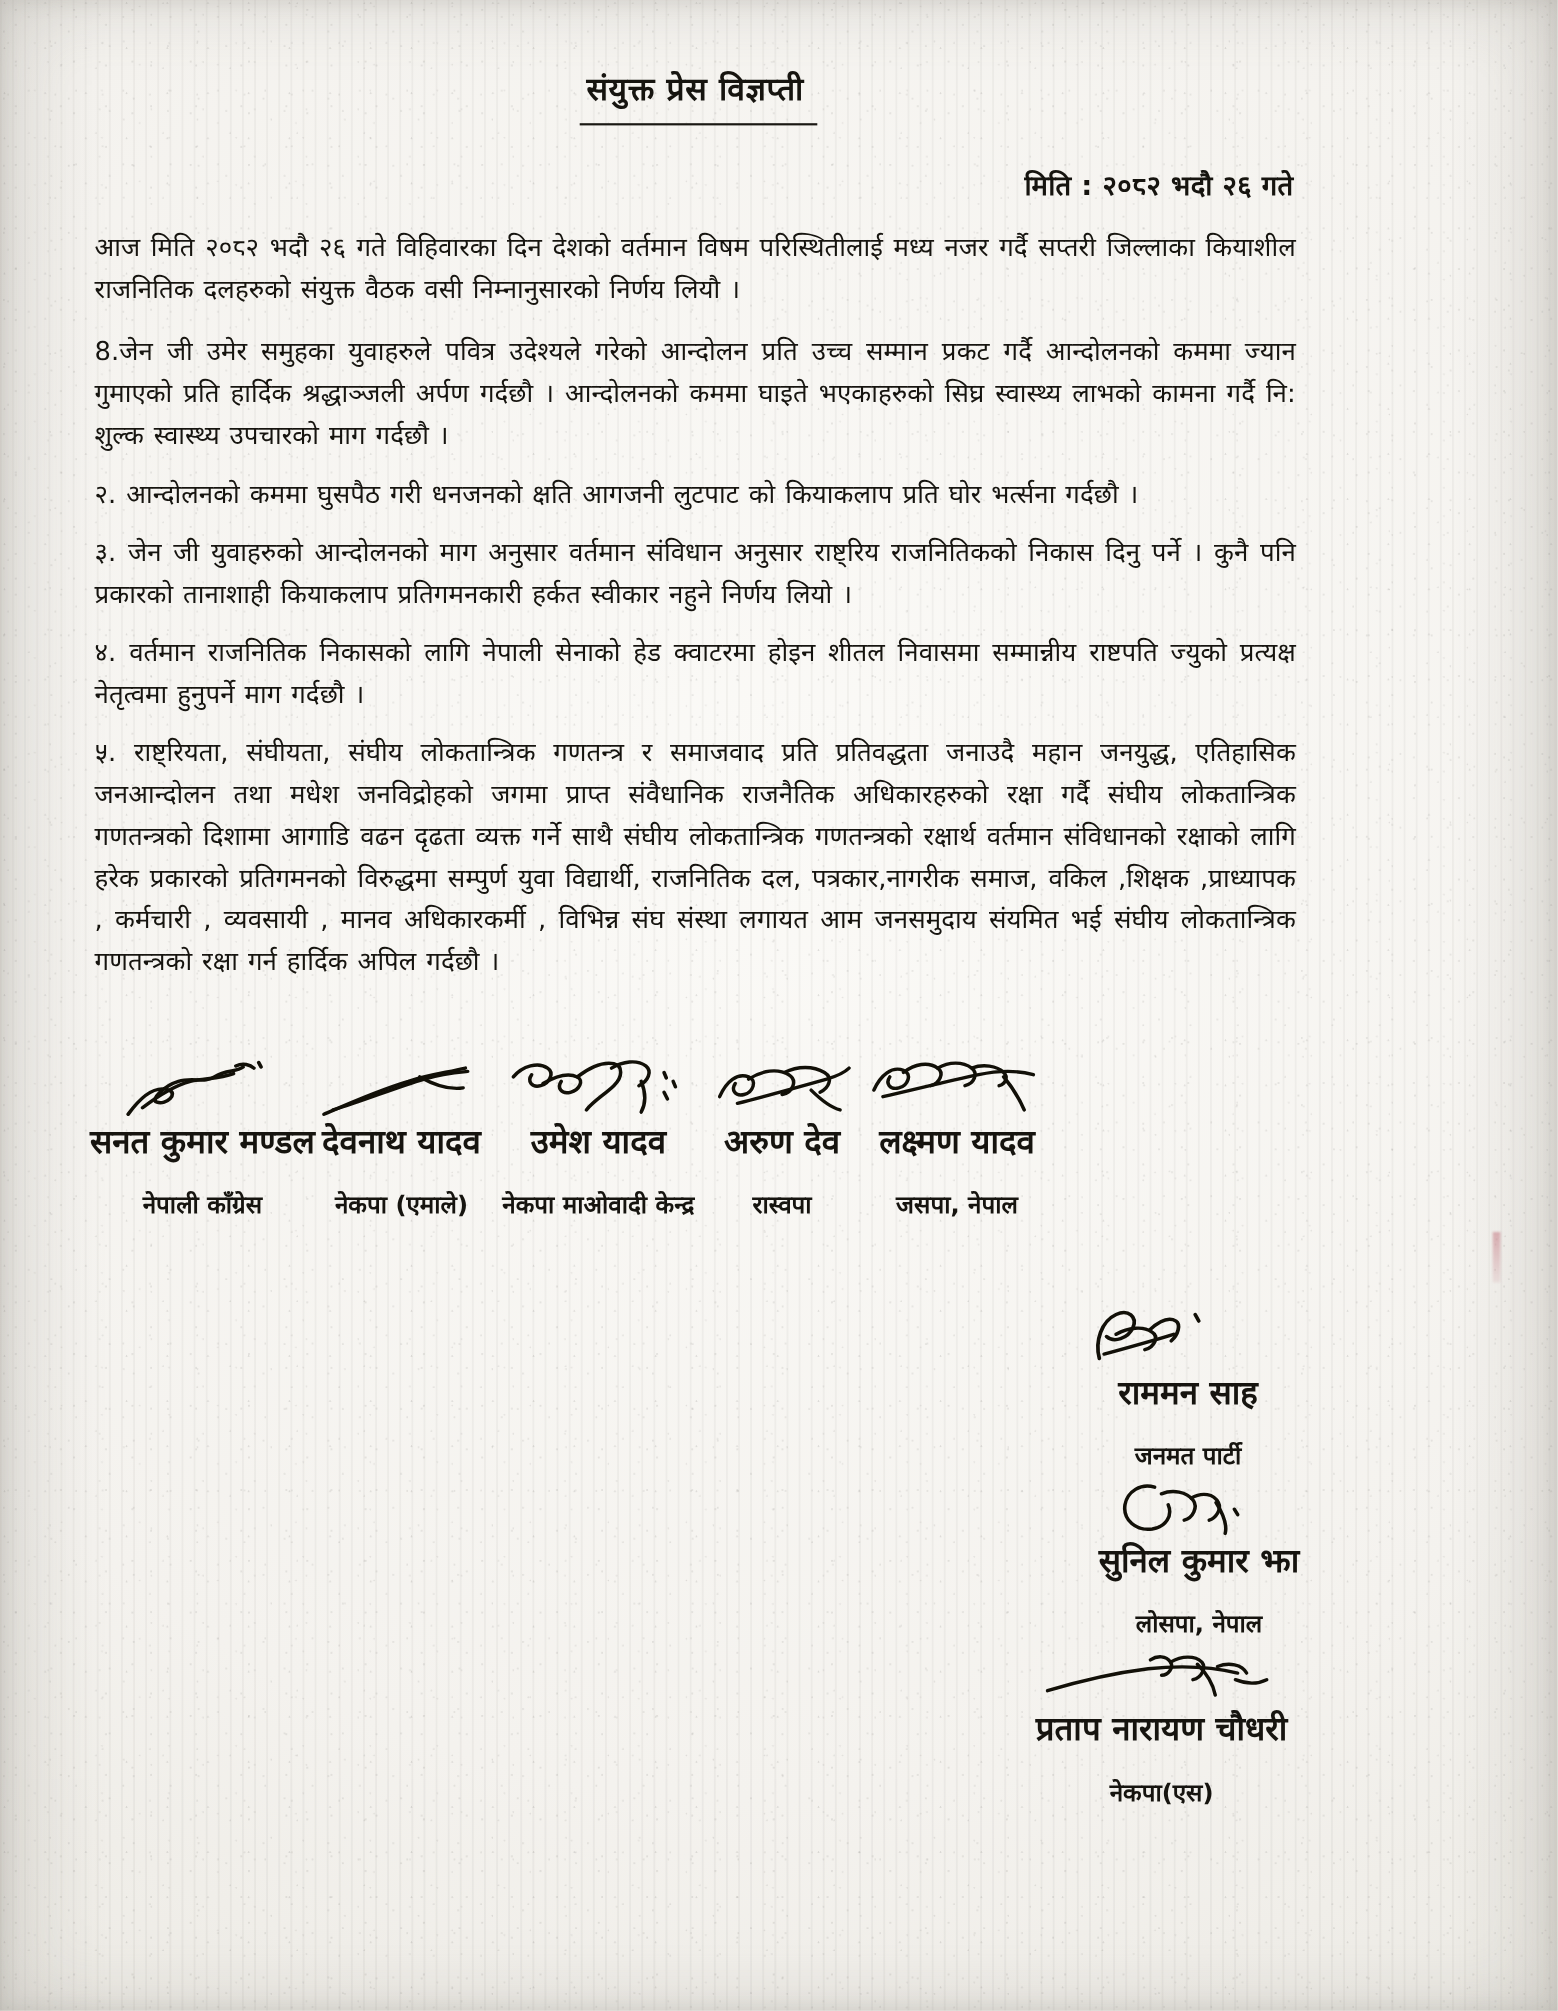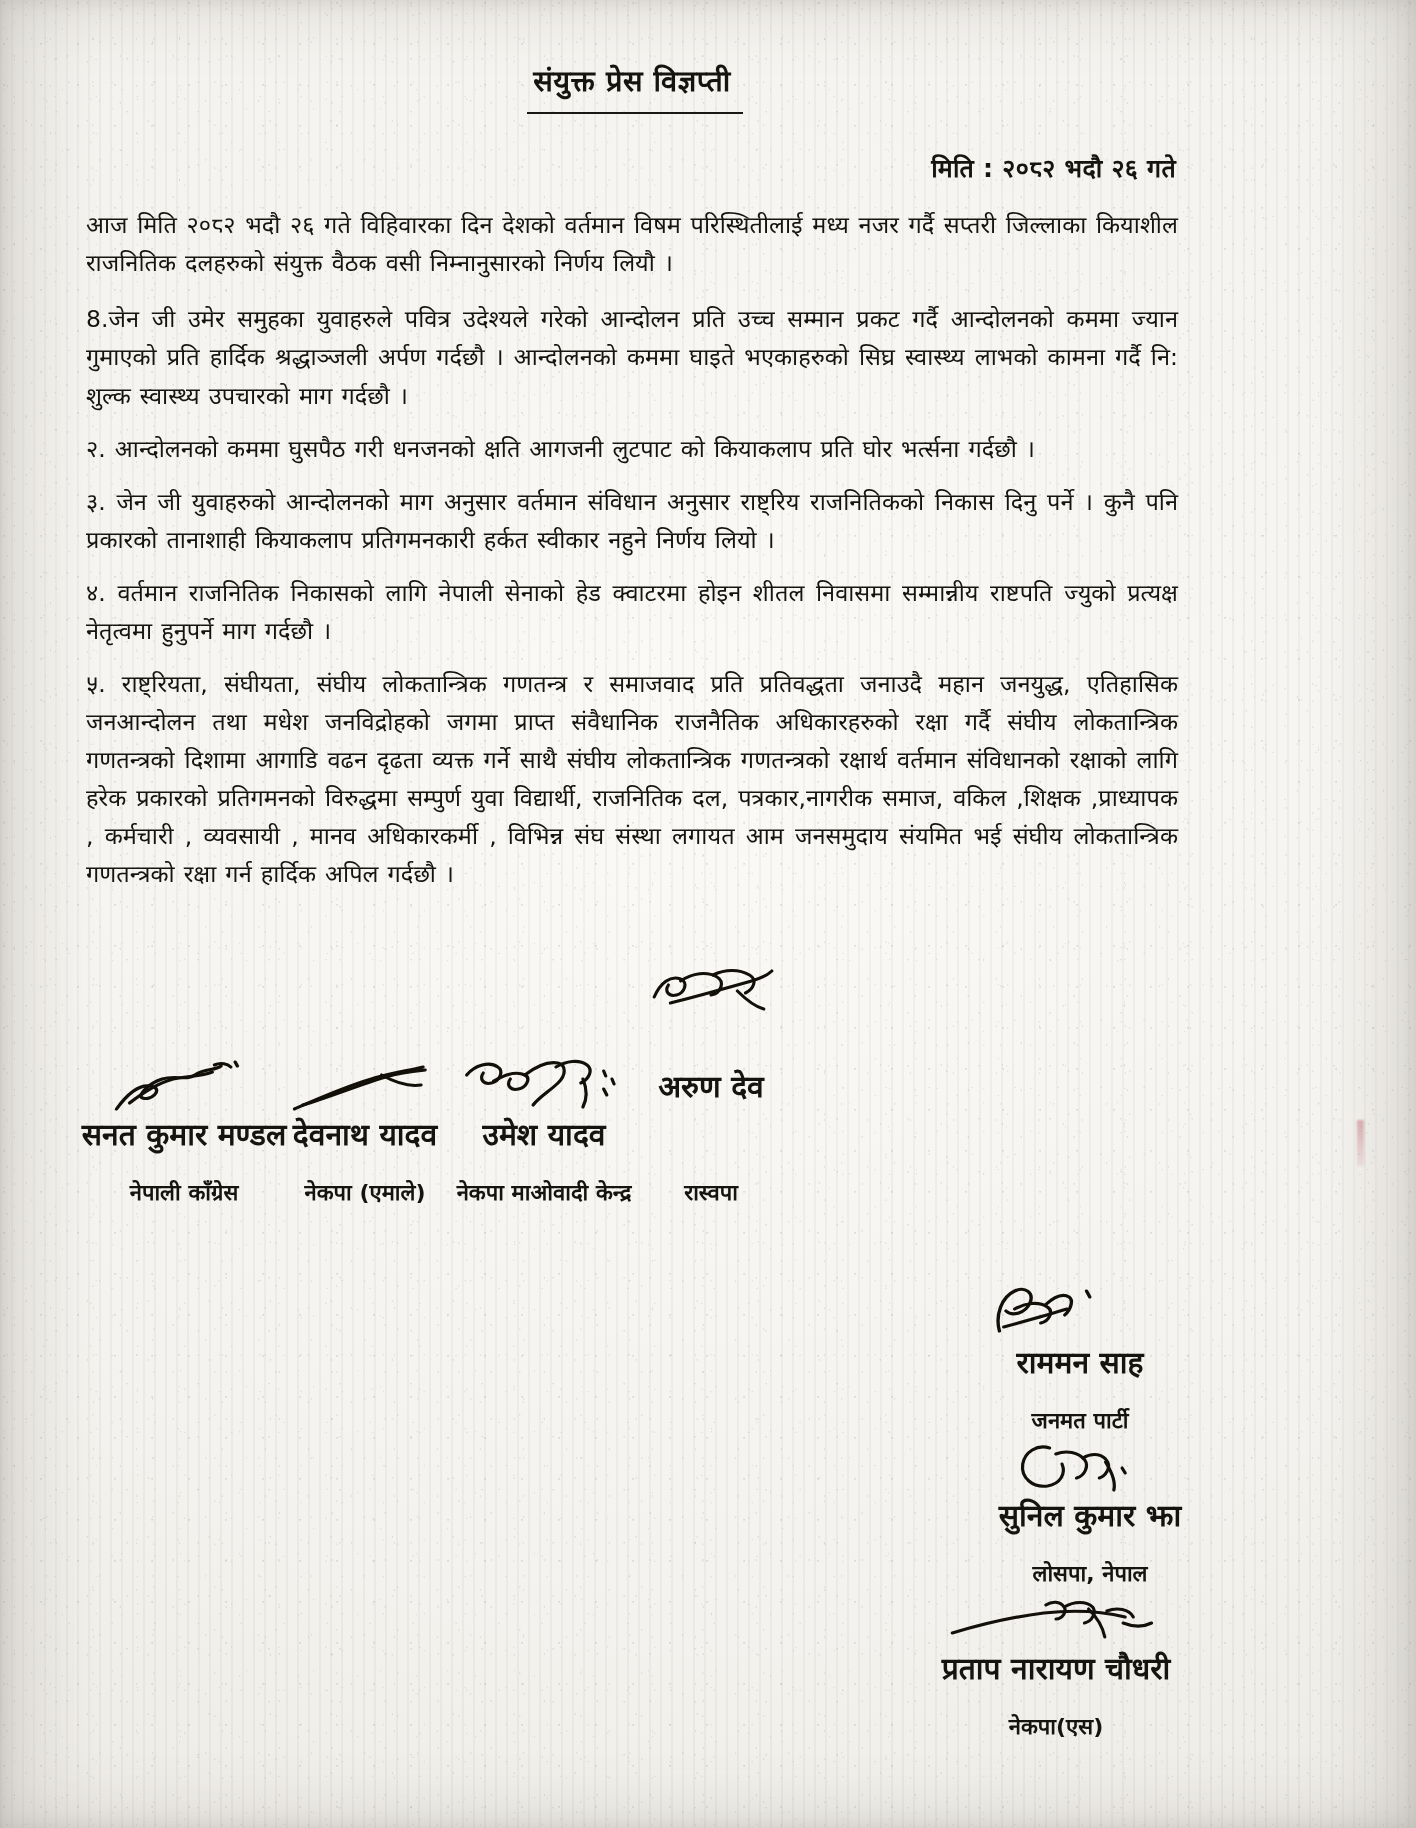--- a/index.html
+++ b/index.html
@@ -130,21 +130,21 @@
     display: flex;
     flex-direction: column;
     align-items: center;
     text-align: center;
   }
   
   .row-1 .c1 { width: 196px; }
   .row-1 .c2 { width: 166px; }
   .row-1 .c3 { width: 186px; }
   .row-1 .c4 { width: 192px; }
-  .row-1 .c5 { width: 142px; gap: 48px; }
+  .row-1 .c5 { width: 142px; }
   .row-1 .c6 { width: 176px; }
 
   .row-2 .d1 { width: 196px; }
   .row-2 .d2 { width: 176px; }
   .row-2 .d3 { width: 244px; margin-left: 24px; }
 
   .sig-mark {
     height: 66px;
     width: 100%;
     position: relative;
@@ -268,20 +268,36 @@
                 <path d="M72 18 C84 12 98 12 108 18 C116 23 112 32 104 36"></path>
                 <path d="M30 46 C54 40 82 32 110 24 C120 21 126 18 130 14"></path>
                 <path d="M96 34 C106 44 114 50 122 52"></path>
               </g>
             </svg>
           </div>
           <div class="sig-name">अरुण देव</div>
           <div class="sig-party">रास्वपा</div>
         </div>
 
+        <div class="sig-cell c6">
+          <div class="sig-mark">
+            <svg viewBox="0 0 170 66" preserveAspectRatio="none" aria-hidden="true">
+              <g fill="none" stroke="#121008" stroke-width="3.1" stroke-linecap="round" stroke-linejoin="round">
+                <path d="M12 34 C18 20 28 12 38 16 C46 19 42 30 34 32 C26 34 22 28 26 22"></path>
+                <path d="M38 18 C48 10 60 8 68 14 C74 18 70 28 62 30"></path>
+                <path d="M68 14 C78 8 90 8 98 14 C104 19 100 28 92 30"></path>
+                <path d="M98 14 C108 10 120 12 126 18 C130 22 128 28 122 30"></path>
+                <path d="M20 40 C46 34 76 26 104 20 C122 16 138 16 152 20"></path>
+                <path d="M126 22 C134 32 140 42 144 52"></path>
+              </g>
+            </svg>
+          </div>
+          <div class="sig-name">लक्ष्मण यादव</div>
+          <div class="sig-party">जसपा, नेपाल</div>
+        </div>
 
       </div>
 
       <div class="sig-row row-2">
 
         <div class="sig-cell d1">
           <div class="sig-mark">
             <svg viewBox="0 0 180 66" preserveAspectRatio="none" aria-hidden="true">
               <g fill="none" stroke="#121008" stroke-width="3.1" stroke-linecap="round" stroke-linejoin="round">
                 <path d="M16 50 C12 34 18 16 30 10 C40 5 48 12 44 22 C40 32 28 36 22 30"></path>

